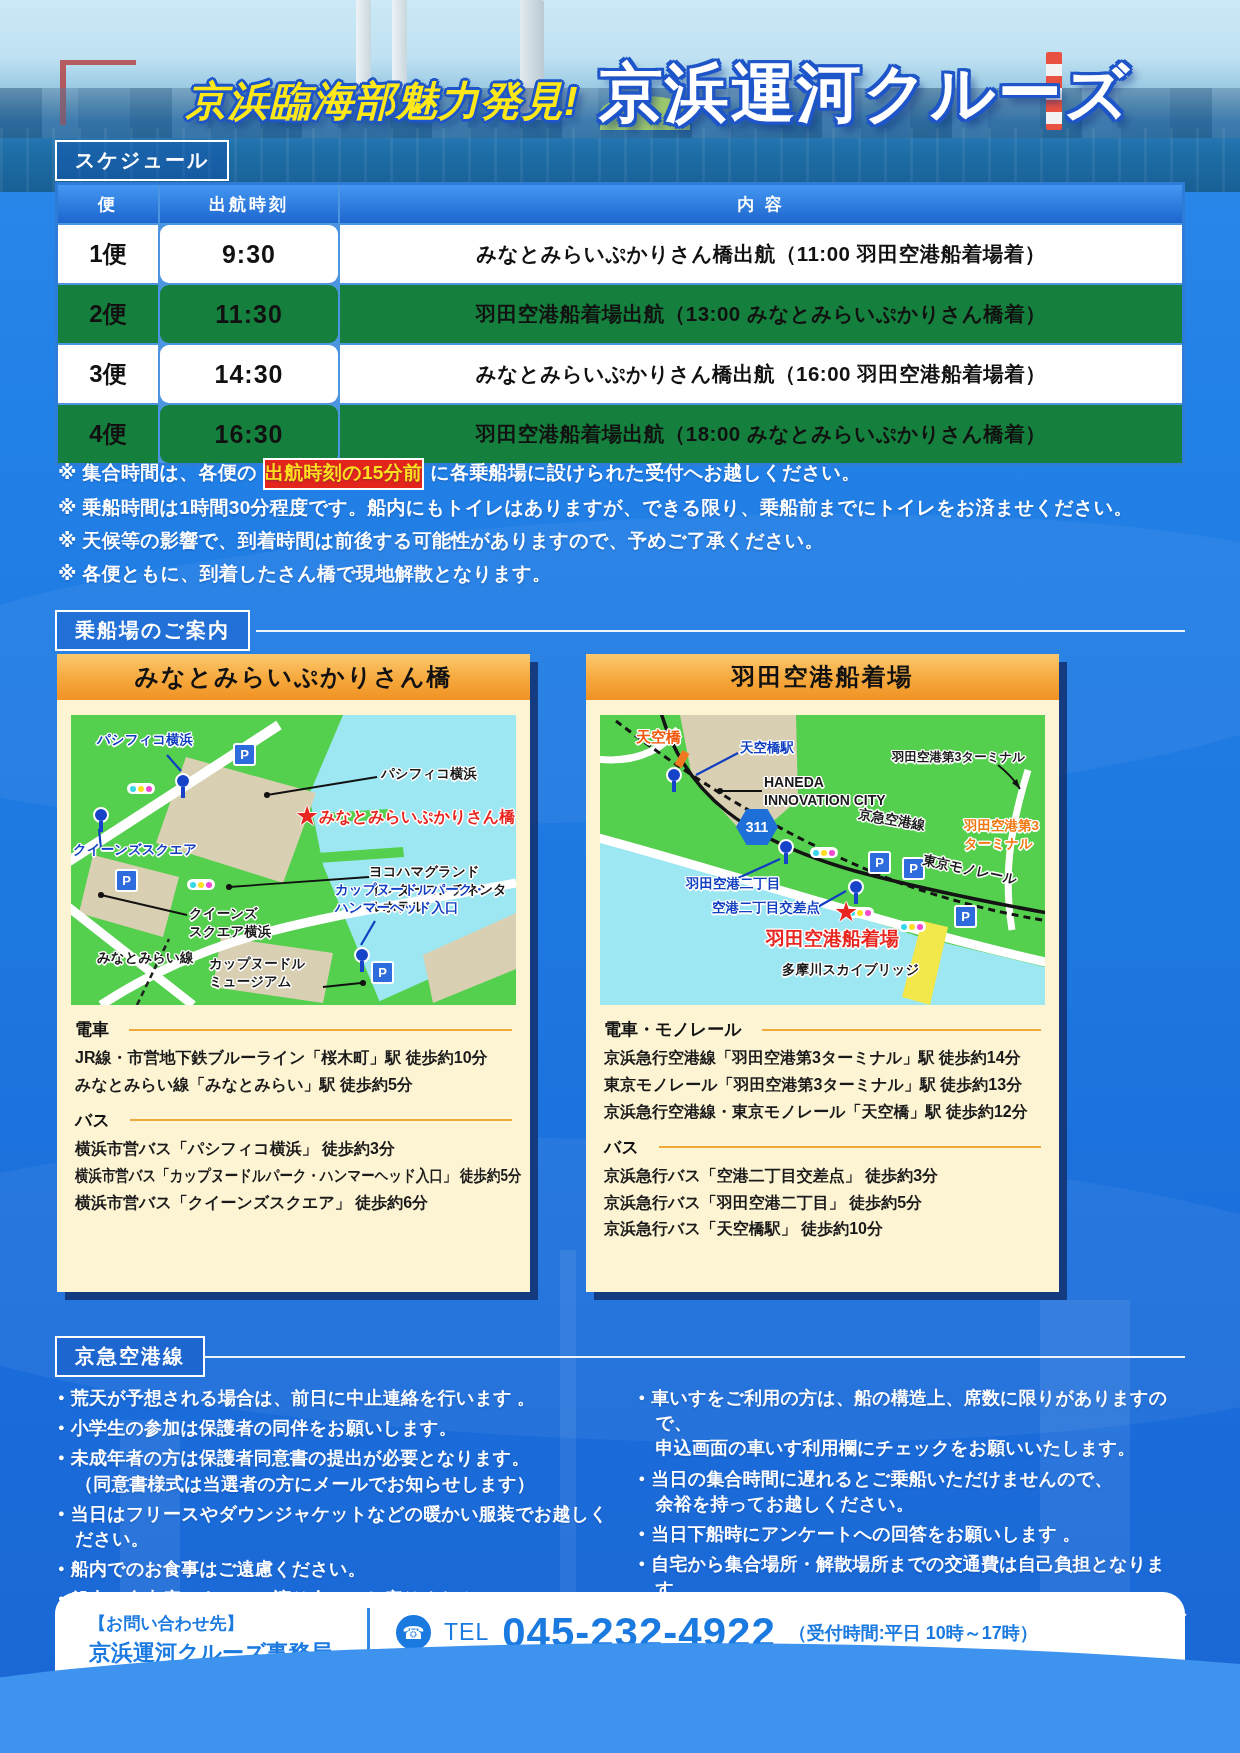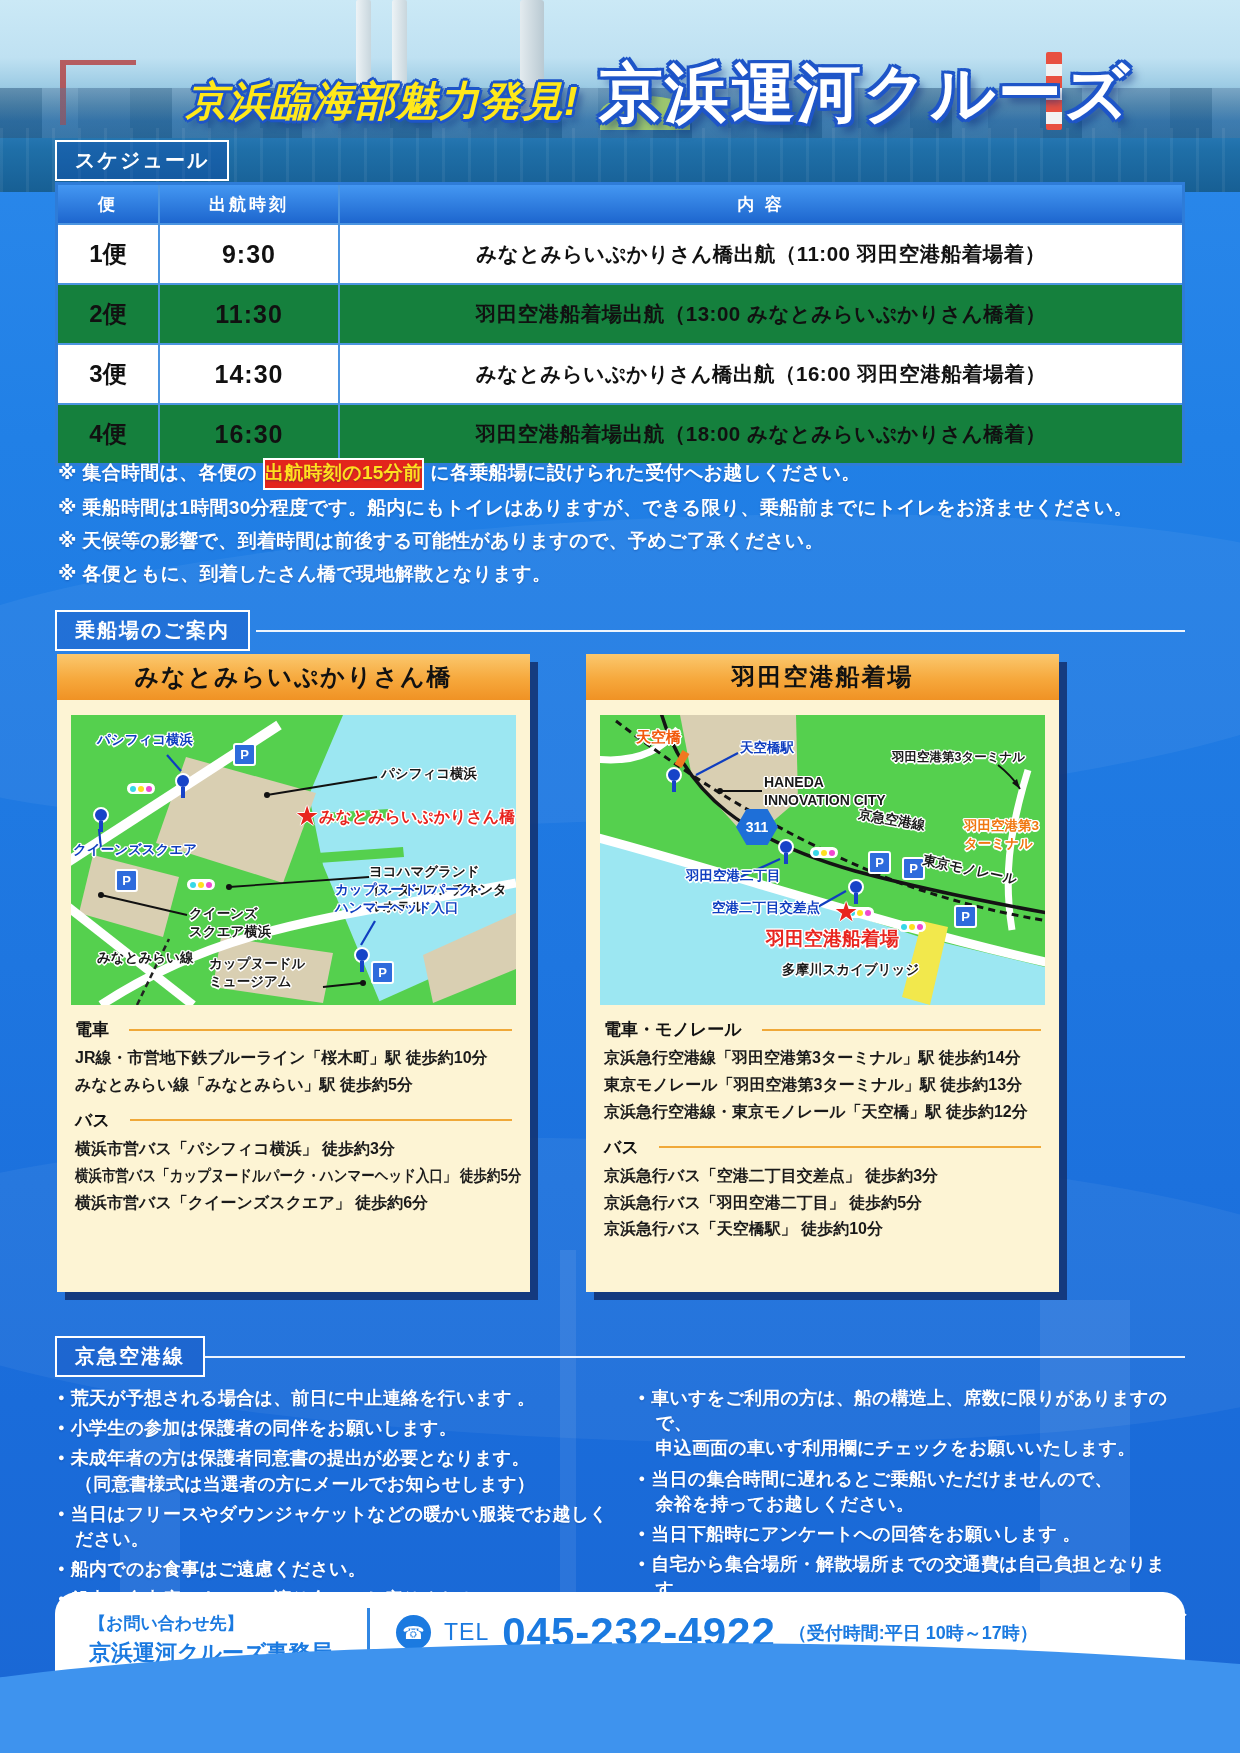--- a/index.html
+++ b/index.html
@@ -43,21 +43,21 @@
   .lbl-boarding{top:610px;gap:6px;}
   .lbl-notes{top:1336px;}
   
   .tbl{position:absolute;top:182px;left:55px;width:1130px;display:grid;
        grid-template-columns:100px 178px 1fr;grid-template-rows:38px repeat(4,58px);
        gap:2px;background:#4C95E0;border:3px solid #2E7CD8;box-sizing:border-box;}
   .tbl>div{display:flex;align-items:center;justify-content:center;background:#fff;}
   .tbl .th{background:linear-gradient(180deg,#4497F2,#1D66CE);color:#fff;font-size:17px;font-weight:bold;letter-spacing:3px;}
   .tbl .alt{background:#15803d;}
   .cell-no{font-size:24px;font-weight:bold;color:#111;}
-  .cell-time{font-size:25px;font-weight:bold;color:#111;letter-spacing:1px;}
+  .cell-time{font-size:25px;font-weight:bold;color:#111;letter-spacing:1px;border-radius:9px;}
   .cell-desc{font-size:20.5px;font-weight:bold;color:#111;letter-spacing:.5px;}
   
   .remarks{position:absolute;top:460px;left:58px;width:1140px;}
   .remark{color:#fff;font-size:19px;font-weight:bold;margin-bottom:7px;letter-spacing:.3px;
           text-shadow:0 1px 2px rgba(0,40,120,.35);}
   .hl{background:#E3251C;color:#FFE01E;padding:1px 0 2px;margin:0 8px;box-shadow:0 0 0 2px #fff;
       display:inline-block;line-height:1.3;}
   .hl:empty{display:none;margin:0;padding:0;box-shadow:none;}
   
   .cards{position:absolute;top:654px;left:57px;display:flex;gap:56px;}
@@ -321,21 +321,21 @@
           <span class="shield" style="left:136px;top:94px">311</span>
           <span class="star" style="left:234px;top:184px">★</span>
           <span class="mlbl lb-org" style="left:36px;top:12px">天空橋</span>
           <span class="mlbl lb-blue" style="left:140px;top:24px">天空橋駅</span>
           <span class="mlbl lb-black" style="left:164px;top:58px;font-size:14px">HANEDA
 INNOVATION CITY</span>
           <span class="mlbl lb-black" style="left:292px;top:34px;font-size:12.5px">羽田空港第3ターミナル</span>
           <span class="mlbl lb-black rot10" style="left:258px;top:96px">京急空港線</span>
           <span class="mlbl lb-org2" style="left:364px;top:102px">羽田空港第3
 ターミナル</span>
-          <span class="mlbl lb-blue" style="left:86px;top:152px">羽田空港二丁目</span>
+          <span class="mlbl lb-blue" style="left:86px;top:160px">羽田空港二丁目</span>
           <span class="mlbl lb-blue" style="left:112px;top:184px">空港二丁目交差点</span>
           <span class="mlbl lb-black rot12" style="left:322px;top:146px">東京モノレール</span>
           <span class="mlbl lb-red2" style="left:166px;top:212px">羽田空港船着場</span>
           <span class="mlbl lb-black" style="left:182px;top:246px">多摩川スカイブリッジ</span>
         </div>
         <div class="transit">
           <div class="t-head">
               <span class="h">電車・モノレール</span>
               <span class="oline"></span>
             </div>

